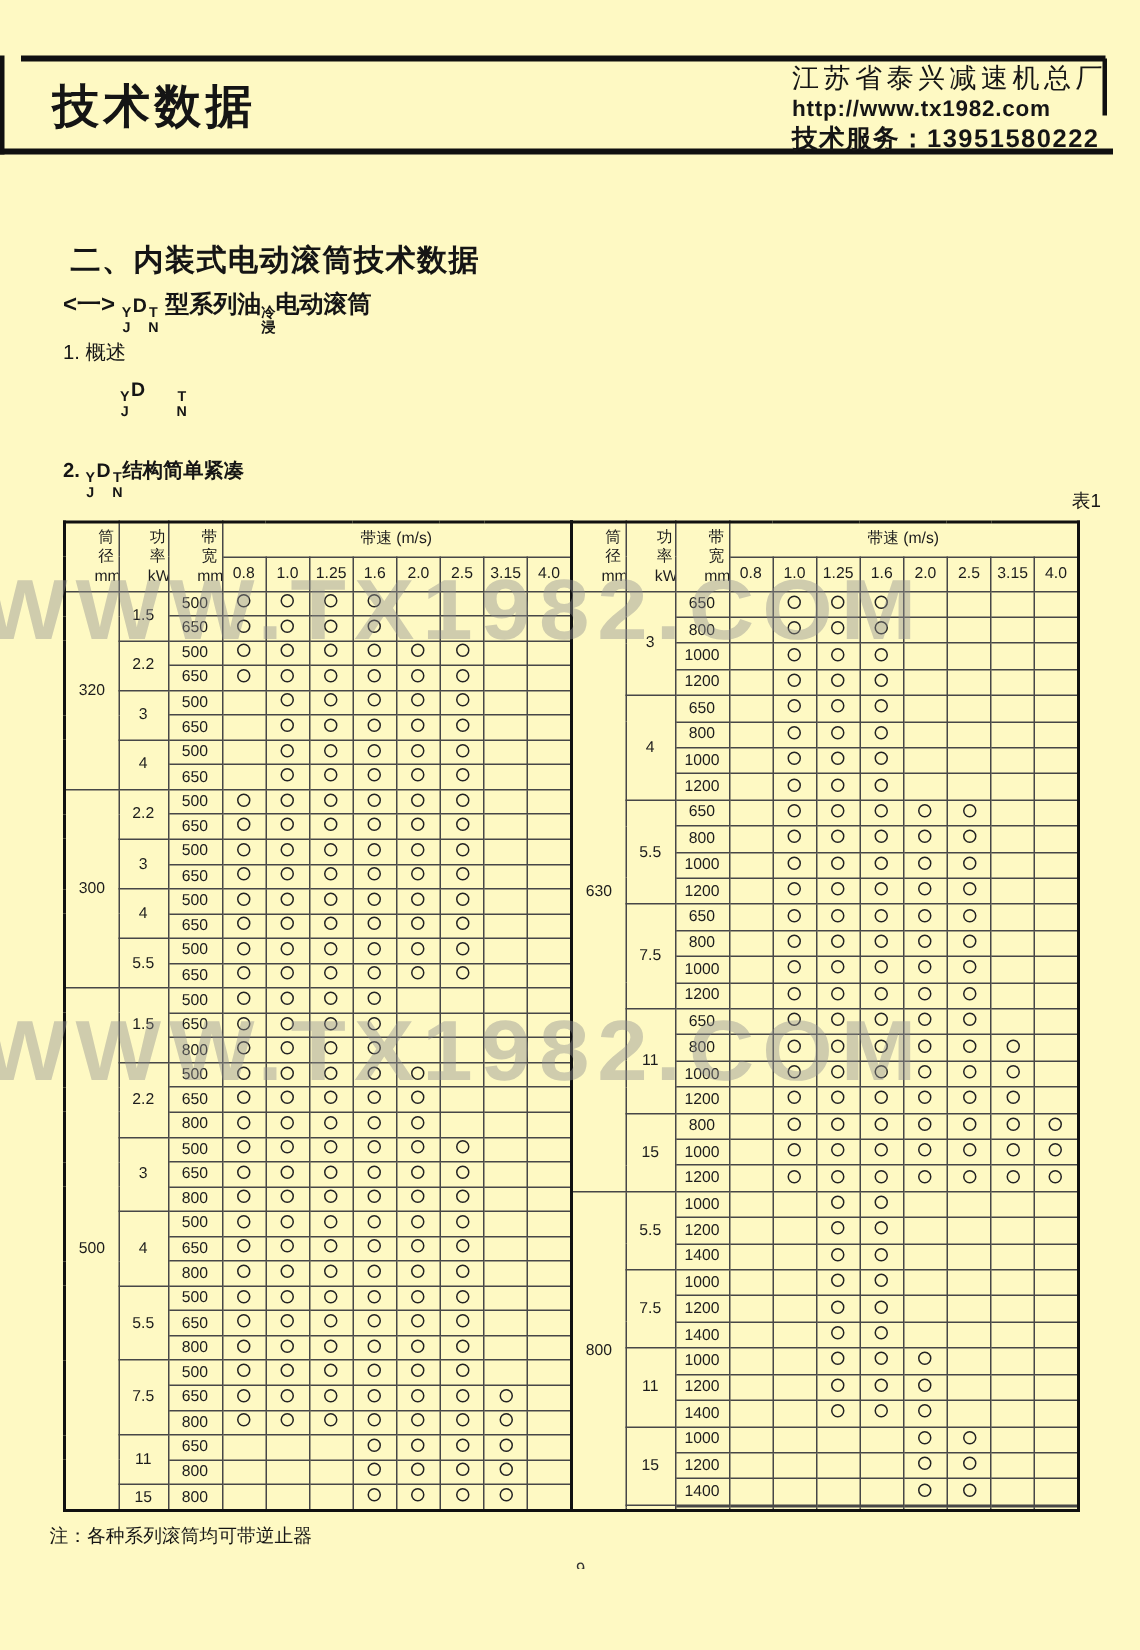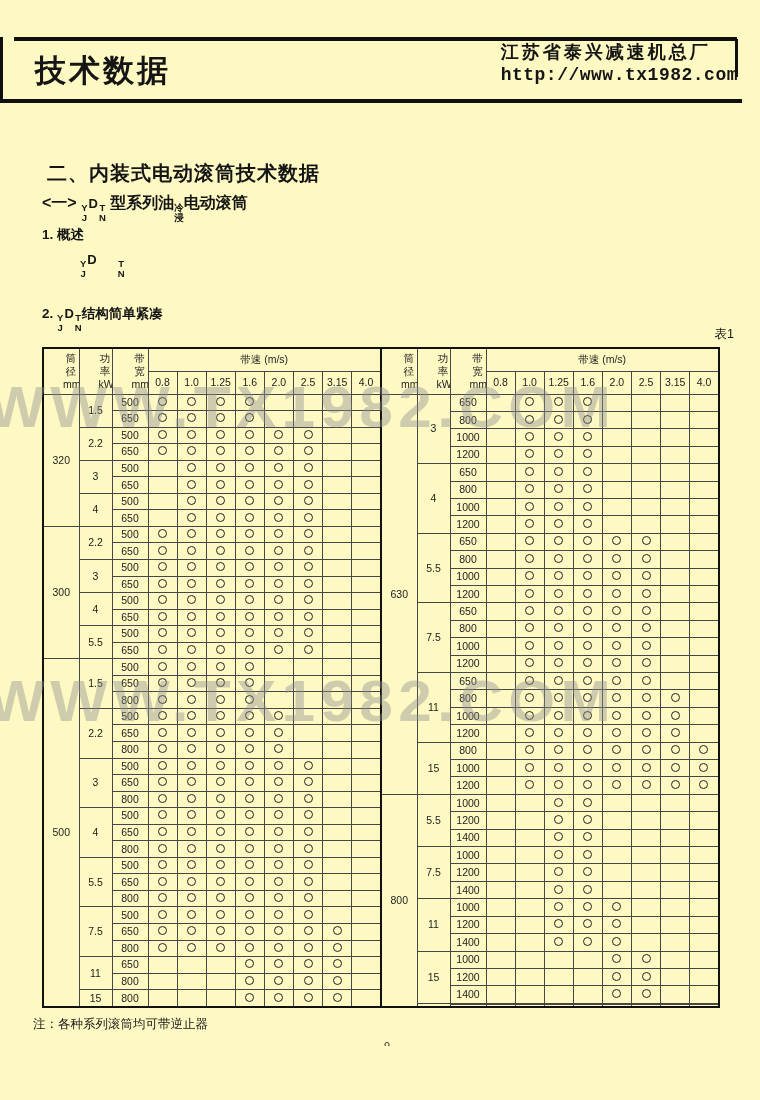--- a/index.html
+++ b/index.html
@@ -3,27 +3,27 @@
 <meta charset="utf-8">
 <style>
   html,body{margin:0;padding:0;}
   body{font-family:"Liberation Sans","DejaVu Sans",sans-serif;background:#e8e8e6;}
   #page{position:relative;width:760px;height:1100px;background:#fef9c3;overflow:hidden;color:#151515;}
 
   
   .rule{position:absolute;background:#101010;}
   .hdr-title{position:absolute;left:35px;top:50px;font-size:31px;font-weight:700;letter-spacing:3px;color:#151515;}
   .hdr-right{position:absolute;right:22px;top:41px;text-align:left;line-height:1.25;}
-  .hdr-company{font-size:18px;font-weight:700;letter-spacing:3px;}
-  .hdr-site{font-size:18px;font-weight:700;letter-spacing:0.5px;font-family:Liberation Mono, monospace;}
+  .hdr-company{font-size:18px;font-weight:400;letter-spacing:3px;}
+  .hdr-site{font-size:15px;font-weight:700;letter-spacing:0.5px;}
   .hdr-service{font-size:17px;font-weight:700;letter-spacing:1px;}
 
   .sec-heading{position:absolute;left:47px;top:160px;font-size:20px;font-weight:700;letter-spacing:1px;}
   .model-line{position:absolute;left:42px;top:193px;font-size:16px;font-weight:600;}
-  .overview{position:absolute;left:42px;top:226px;font-size:13.5px;font-weight:700;}
+  .overview{position:absolute;left:42px;top:226px;font-size:13.5px;font-weight:400;}
   .para{position:absolute;left:40px;top:249px;width:690px;font-size:13.5px;line-height:1.62;text-indent:20px;}
   .tbl-heading{position:absolute;left:42px;top:305px;font-size:13.5px;font-weight:600;}
   .tbl-label{position:absolute;right:26px;top:326px;font-size:12.5px;}
 
   .vstack{display:inline-flex;flex-direction:column;align-items:center;vertical-align:-3px;font-size:9.5px;line-height:1.08;font-weight:600;}
   .mchar{font-size:13px;font-weight:600;padding:0 1px;}
 
   
   #tables{position:absolute;left:42px;top:347px;width:676px;display:flex;}
   .half{width:338px;}
@@ -48,20 +48,21 @@
 
   <div class="rule" style="left:14px;top:37px;width:723px;height:4px;"></div>
   <div class="rule" style="left:0;top:99px;width:742px;height:4px;"></div>
   <div class="rule" style="left:0;top:37px;width:3px;height:66px;"></div>
   <div class="rule" style="left:735px;top:39px;width:3px;height:38px;"></div>
 
   <div class="hdr-title">技术数据</div>
   <div class="hdr-right">
     <div class="hdr-company">江苏省泰兴减速机总厂</div>
     <div class="hdr-site">http://www.tx1982.com</div>
+    <div class="hdr-service">技术服务：13951580222</div>
   </div>
 
   <div class="sec-heading">二、内装式电动滚筒技术数据</div>
 
   <div class="model-line">
     <span>&lt;一&gt;</span>
     <span class="vstack">
         <span>Y</span>
         <span>J</span>
       </span><span class="mchar">D</span><span class="vstack">

